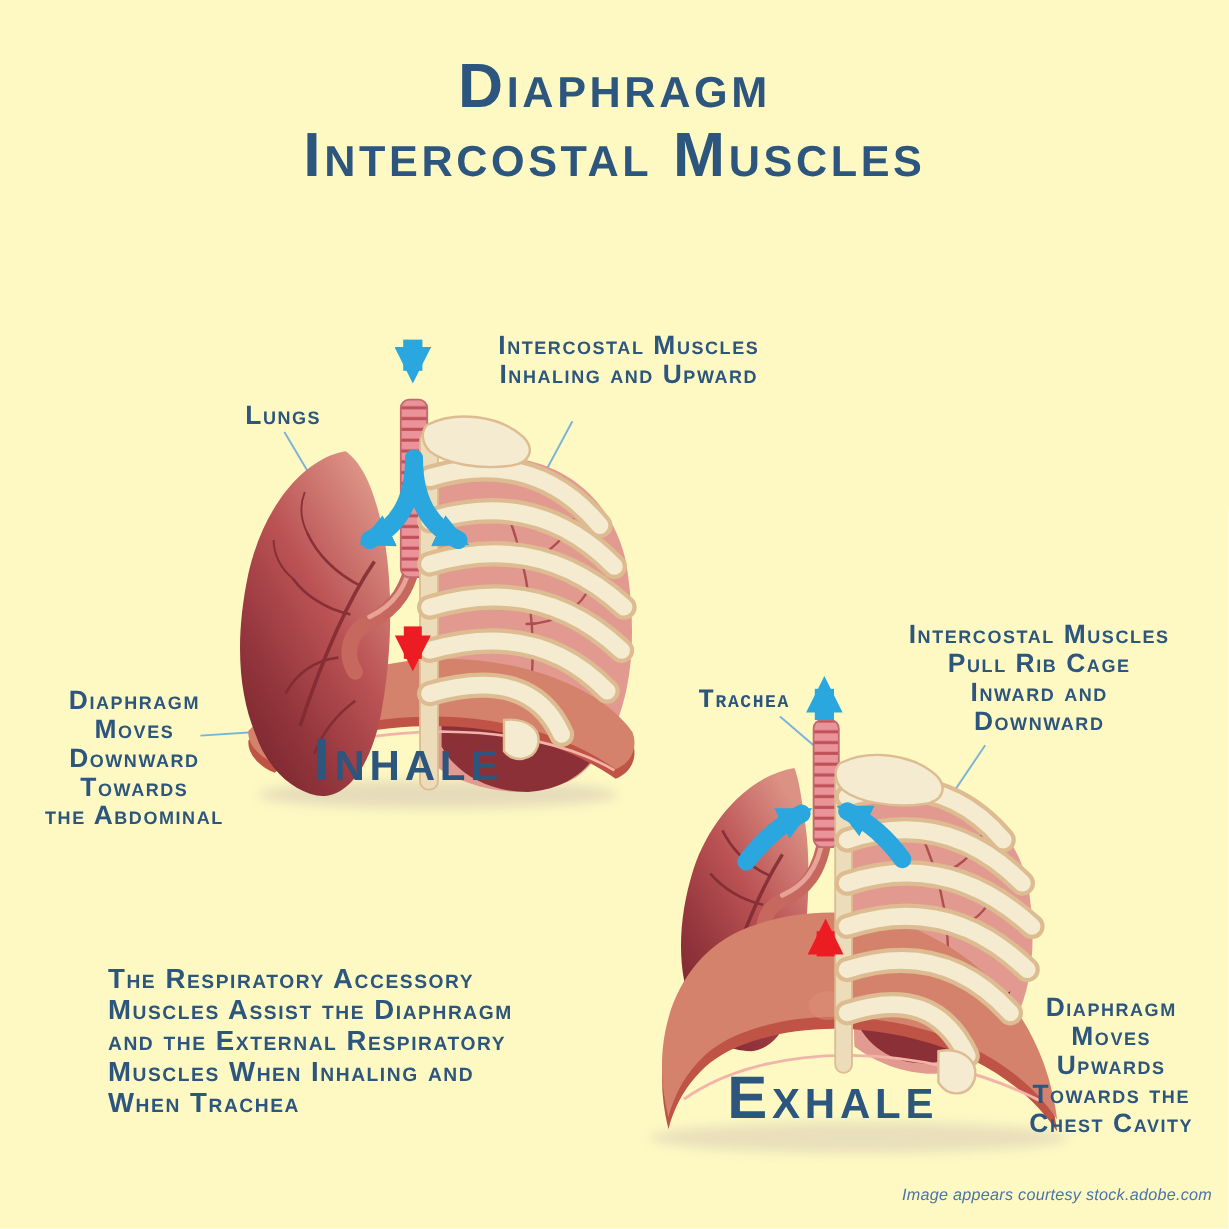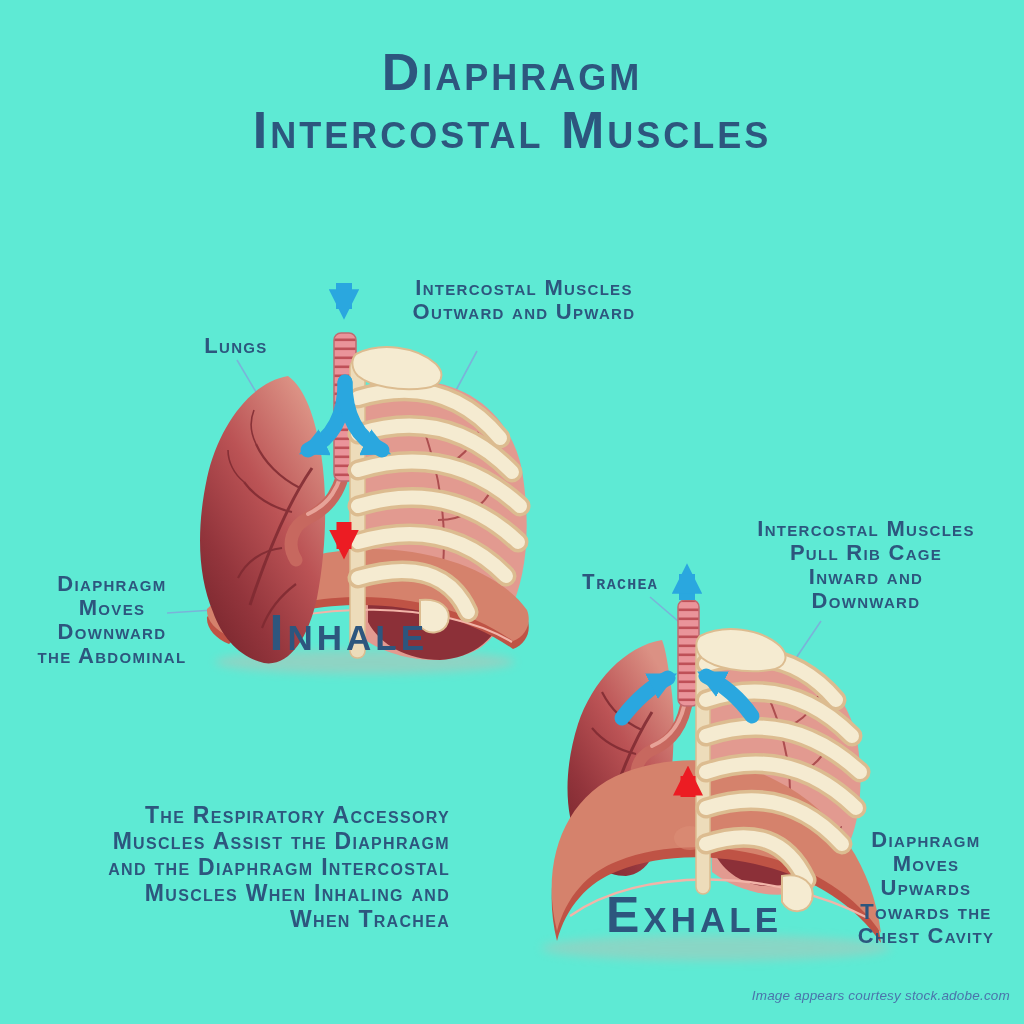--- a/index.html
+++ b/index.html
@@ -1,33 +1,33 @@
 <!DOCTYPE html>
 <html><head>
 <meta charset="utf-8">
 <style>
   html,body{margin:0;padding:0;background:#ffffff;}
   .canvas{
-    position:relative;width:1024px;height:1024px;background:#5eead4;overflow:hidden;
+    position:relative;width:1024px;height:1024px;background:#fef9c3;overflow:hidden;
     font-family:"Liberation Sans",sans-serif;
   }
   .illustration{position:absolute;left:0;top:0;}
   .lbl{
     position:absolute;font-variant:small-caps;font-weight:bold;color:#2d567e;
     letter-spacing:1.3px;line-height:24px;font-size:22px;text-align:center;
   }
   .title{position:absolute;left:0;top:44px;width:1024px;text-align:center;
     color:#2d567e;font-variant:small-caps;font-weight:bold;}
   .title .t1{font-size:52px;line-height:56px;letter-spacing:3px;}
   .title .t2{font-size:44px;line-height:52px;letter-spacing:3px;}
   .title .t3{font-size:52px;line-height:60px;letter-spacing:3px;}
   .caption{position:absolute;font-variant:small-caps;font-weight:bold;color:#2d567e;
     font-size:50px;line-height:54px;letter-spacing:4px;text-align:center;}
   .footnote{
-    position:absolute;left:90px;top:802px;width:360px;text-align:right;
+    position:absolute;left:90px;top:802px;width:360px;text-align:left;
     font-variant:small-caps;font-weight:bold;color:#2d567e;
     font-size:23px;line-height:26px;letter-spacing:1.3px;}
   .attribution{
     position:absolute;right:14px;top:988px;font-style:italic;font-weight:normal;
     color:#4a74ab;font-size:13.5px;letter-spacing:0.2px;}
 </style>
 </head>
 <body>
 
 <div class="canvas">
@@ -204,36 +204,37 @@
 
   <div class="title">
     <div class="t1">Diaphragm</div>
     <div class="t3">Intercostal Muscles</div>
   </div>
 
   <div class="lbl" style="left:156px;top:334px;width:160px;">Lungs</div>
 
   <div class="lbl" style="left:404px;top:276px;width:240px;">
     <div>Intercostal Muscles</div>
-    <div>Outward and Upward</div>
+    <div>Inhaling and Upward</div>
   </div>
 
   <div class="lbl" style="left:12px;top:572px;width:200px;">
     <div>Diaphragm</div>
     <div>Moves</div>
     <div>Downward</div>
+    <div>Towards</div>
     <div>the Abdominal</div>
   </div>
 
-  <div class="caption" style="left:228px;top:606px;width:200px;text-align:right;">Inhale</div>
+  <div class="caption" style="left:240px;top:606px;width:200px;">Inhale</div>
 
   <div class="footnote">
     <div>The Respiratory Accessory</div>
     <div>Muscles Assist the Diaphragm</div>
-    <div>and the Diaphragm Intercostal</div>
+    <div>and the External Respiratory</div>
     <div>Muscles When Inhaling and</div>
     <div>When Trachea</div>
   </div>
 
   <div class="lbl" style="left:560px;top:572px;width:120px;font-family:Liberation Mono, monospace;">Trachea</div>
 
   <div class="lbl" style="left:746px;top:517px;width:240px;">
     <div>Intercostal Muscles</div>
     <div>Pull Rib Cage</div>
     <div>Inward and</div>

